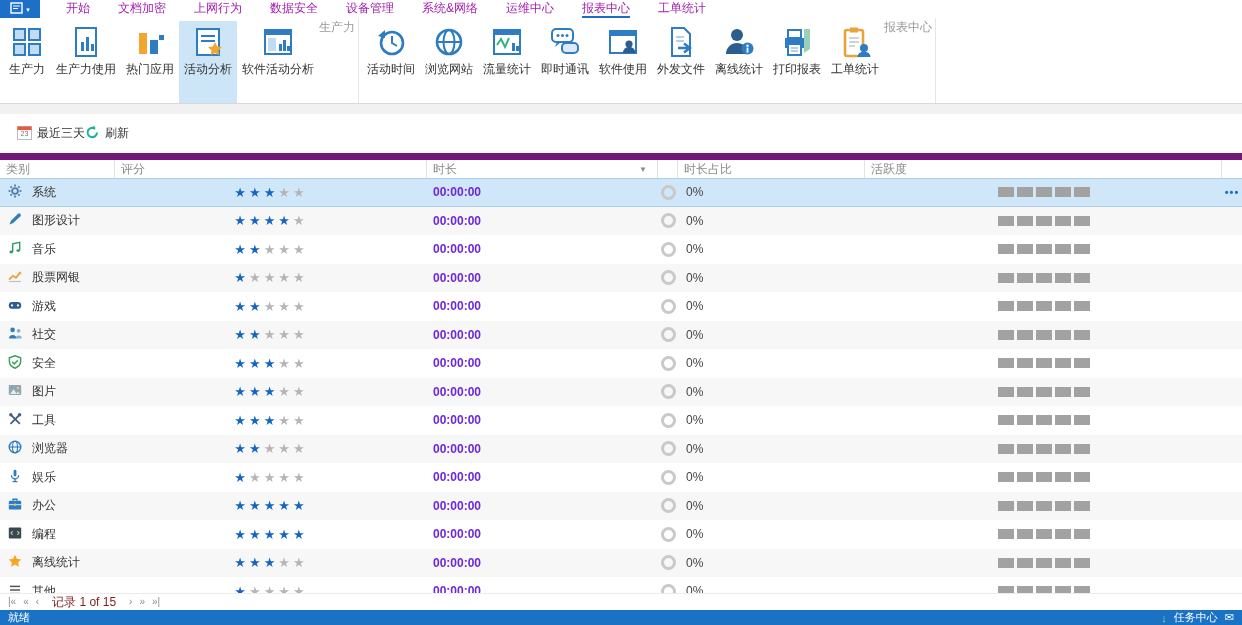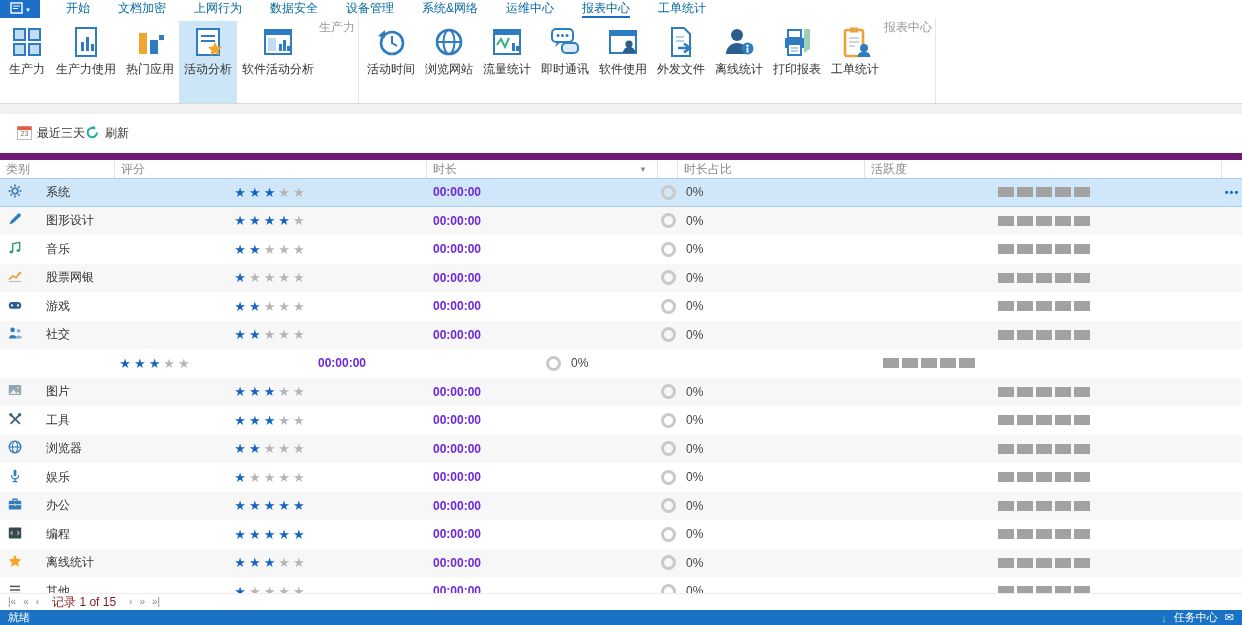--- a/index.html
+++ b/index.html
@@ -6,21 +6,21 @@
   html,body { width:1242px; height:625px; overflow:hidden; }
   body {
     font-family: "Liberation Sans", "DejaVu Sans", sans-serif;
     font-size: 12px; color:#333; background:#fff;
   }
   
   .menubar { height:18px; display:flex; align-items:stretch; background:#fff; }
   .logo-btn { width:40px; background:#1d6fc8; color:#fff; display:flex; align-items:center; justify-content:center; gap:3px; cursor:pointer; }
   .logo-btn .caret { font-size:7px; line-height:1; }
   .menu-items { display:flex; align-items:stretch; margin-left:12px; }
-  .menu-item { padding:0 14px; display:flex; align-items:center; color:#0369a1; cursor:pointer; }
+  .menu-item { padding:0 14px; display:flex; align-items:center; color:#a21caf; cursor:pointer; }
   .menu-item > span { display:inline-block; line-height:16px; border-bottom:2px solid transparent; }
   .menu-item.selected > span { border-bottom-color:#1a6fc4; }
   
   .ribbon { height:86px; display:flex; background:#fff; border-bottom:1px solid #d9d9d9; }
   .ribbon-group { display:flex; flex-direction:row; border-right:1px solid #e6e6e6; padding:0 3px; }
   .ribbon-items { display:flex; flex:1; align-items:stretch; padding-top:3px; }
   .ribbon-item { display:flex; flex-direction:column; align-items:center; padding:3px 5px 1px; cursor:pointer; min-width:48px; }
   .ribbon-item.selected { background:#cde6f7;text-align:right; }
   .ribbon-item .ric { height:36px; display:flex; align-items:center; justify-content:center; }
   .ribbon-item .rlabel { white-space:nowrap; color:#333; margin-top:1px; }
@@ -35,21 +35,21 @@
   .th { display:flex; align-items:center; padding-left:6px; color:#8b8b8b; border-right:1px solid #e3e3e3; }
   .th:last-child { border-right:none; }
   .th .dd { margin-left:auto; margin-right:10px; font-size:8px; color:#8b8b8b; cursor:pointer; }
   .c1{width:115px} .c2{width:312px} .c3{width:231px} .c4{width:20px}
   .c5{width:187px} .c6{width:357px} .c7{width:20px}
   .tbody { height:415px; overflow:hidden; background:#fff; }
   .row { height:28.5px; display:flex; align-items:stretch; background:#fff; cursor:default; }
   .row:nth-child(even) { background:#f7f7f7; }
   .row.selected { background:#cfe7f9; border-top:1px solid #aacfee; border-bottom:1px solid #aacfee; }
   .cell { display:flex; align-items:center; }
-  .cell.c1 { padding-left:8px; gap:24px; }
+  .cell.c1 { padding-left:8px; gap:10px; }
   .cell.c2 { justify-content:center; }
   .stars { letter-spacing:3px; font-size:13px; line-height:1; }
   .star.filled { color:#1565c0; }
   .star.empty  { color:#b5b5b5; }
   .cell.c3 { padding-left:6px; color:#6d28d9;font-weight:bold; }
   .cell.c4 { justify-content:center; }
   .ring { width:15px; height:15px; border:3px solid #c9c9c9; border-radius:50%; }
   .cell.c5 { padding-left:8px; color:#444; }
   .cell.c6 { justify-content:center; }
   .bars { display:flex; gap:3px; }
@@ -538,20 +538,27 @@
             <span class="bar"></span>
             <span class="bar"></span>
             <span class="bar"></span>
             <span class="bar"></span>
             <span class="bar"></span>
           </span>
         </div>
         <div class="cell c7"></div>
       </div>
       <div class="row">
+        <div class="cell c1">
+          <span><svg width="14" height="14" viewBox="0 0 14 14">
+              <path d="M7 0.8 L12.6 2.8 V6.6 c0 3.4 -2.3 5.4 -5.6 6.6 C3.7 12 1.4 10 1.4 6.6 V2.8 Z" fill="none" stroke="#3da05a" stroke-width="1.5"></path>
+              <polyline points="4.3,6.9 6.3,8.9 9.8,5.2" fill="none" stroke="#3da05a" stroke-width="1.5"></polyline>
+            </svg></span>
+          <span>安全</span>
+        </div>
         <div class="cell c2">
           <span class="stars"><span class="star filled">★</span><span class="star filled">★</span><span class="star filled">★</span><span class="star empty">★</span><span class="star empty">★</span></span>
         </div>
         <div class="cell c3">
           <span>00:00:00</span>
         </div>
         <div class="cell c4">
           <span class="ring"></span>
         </div>
         <div class="cell c5">

